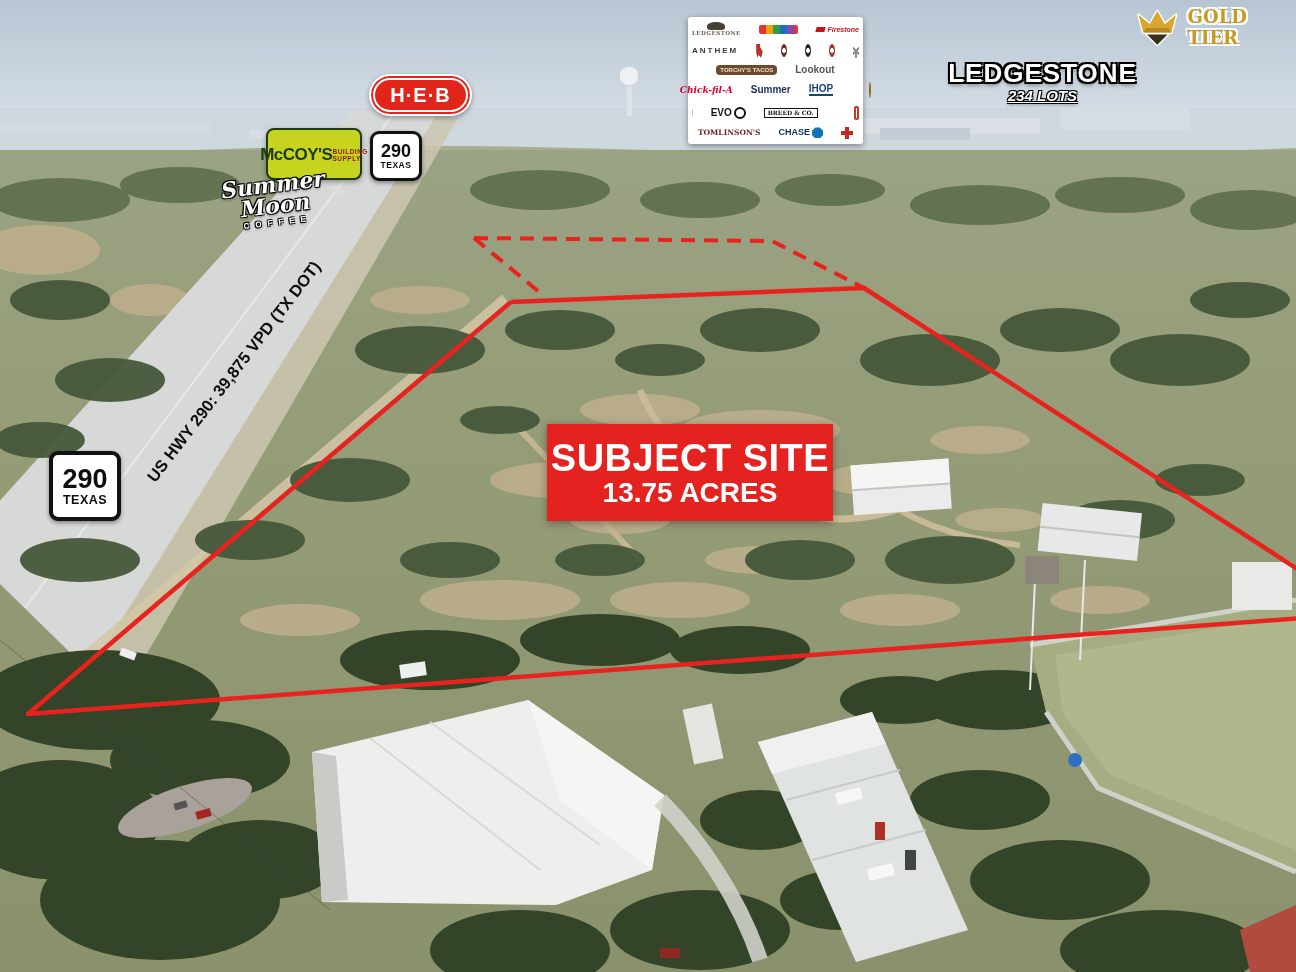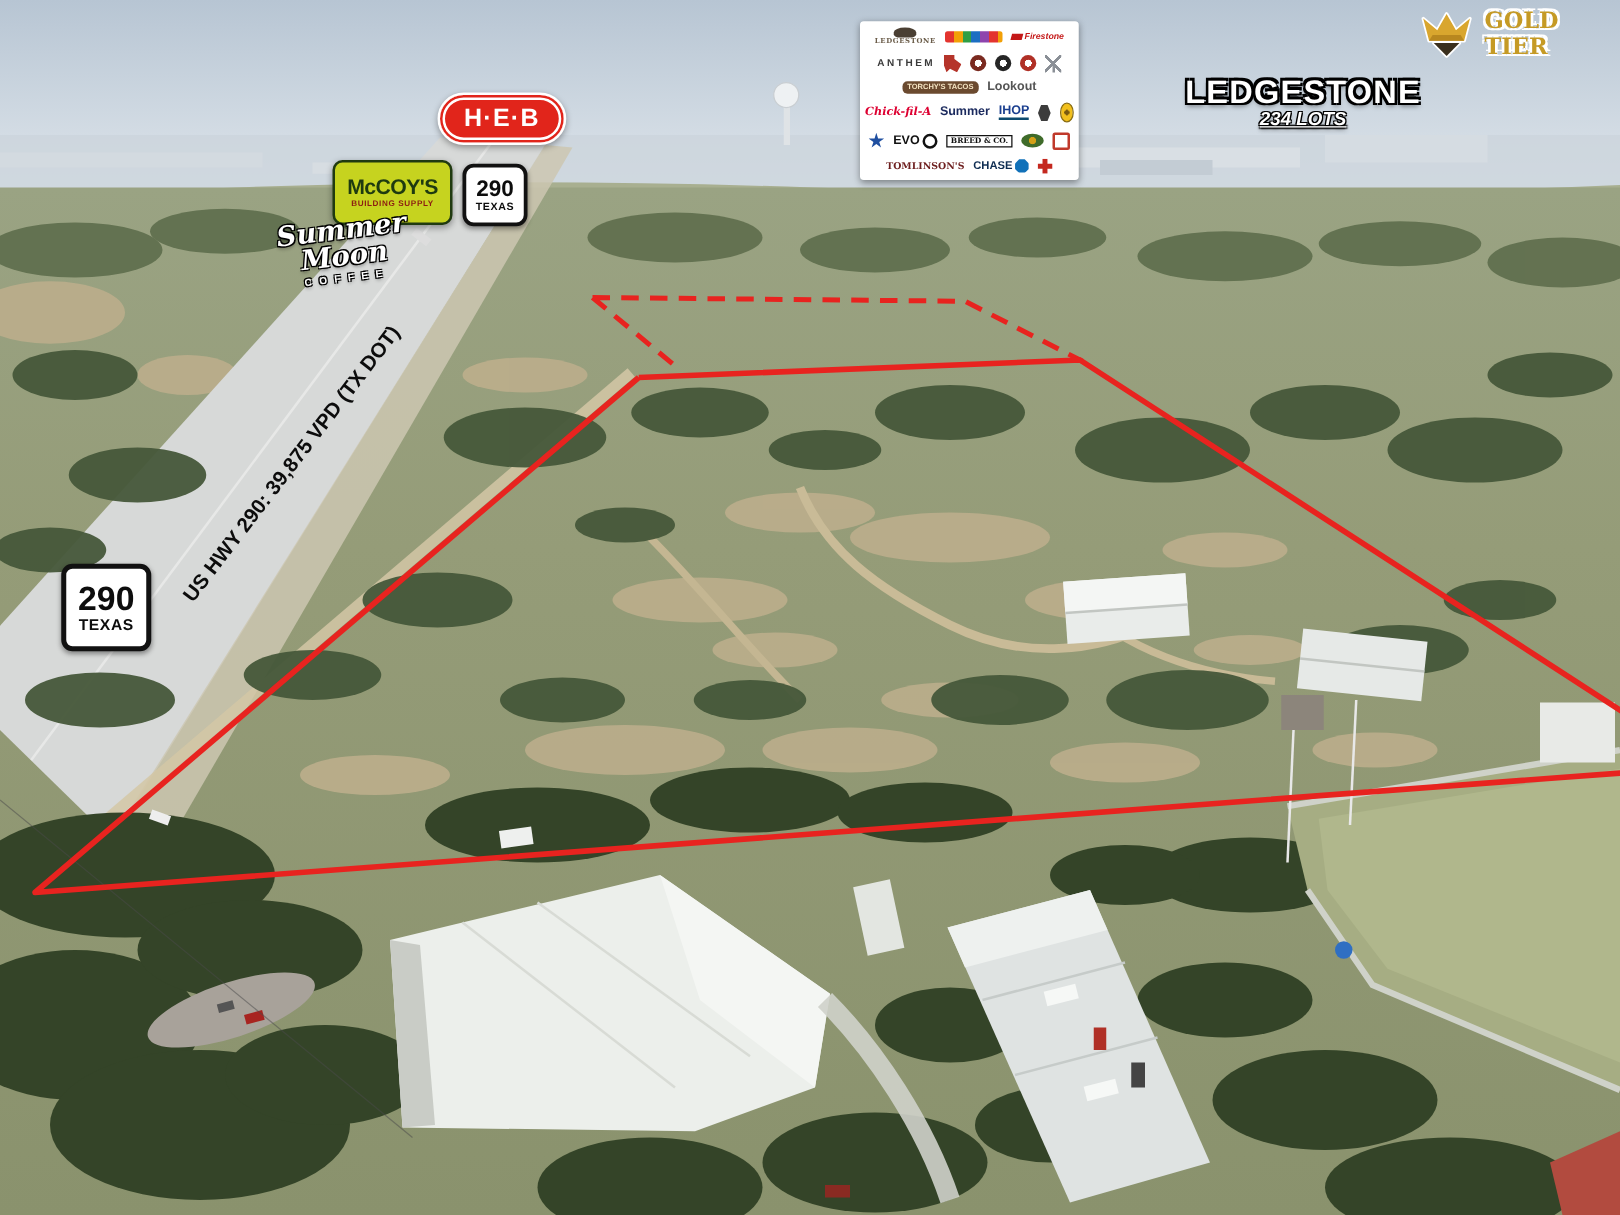--- a/index.html
+++ b/index.html
@@ -32,28 +32,28 @@
   
   .hwy{left:78px;top:362px;width:312px;text-align:center;transform:rotate(-52.5deg);
        font-size:16.5px;font-weight:600;color:#0c0c0c;white-space:nowrap;}
 
   
   .goldtier{left:1133px;top:6px;display:flex;align-items:center;gap:6px;}
   .goldtier .txt{font-family:"DejaVu Serif",serif;font-size:18px;font-weight:700;color:#c59a25;
      text-shadow:-2px -2px 0 #fff,2px -2px 0 #fff,-2px 2px 0 #fff,2px 2px 0 #fff;}
 
   
-  .heb{left:350px;top:74px;width:99px;height:38px;background:#e1251b;border:2px solid #fff;
+  .heb{left:369px;top:74px;width:99px;height:38px;background:#e1251b;border:2px solid #fff;
        border-radius:21px;display:flex;align-items:center;justify-content:center;
        box-shadow:inset 0 0 0 2px #e1251b, inset 0 0 0 4px #fff,0 2px 5px rgba(0,0,0,.35);}
   .heb span{color:#fff;font-size:20px;font-weight:800;letter-spacing:1px;}
 
   
   .mccoys{left:266px;top:128px;width:92px;height:48px;background:#c6d31f;border:2px solid #203a10;
-       border-radius:8px;display:flex;flex-direction:column;align-items:center;justify-content:center;
+       border-radius:8px;display:flex;flex-direction:row;align-items:center;justify-content:center;
        box-shadow:0 2px 5px rgba(0,0,0,.35);}
   .mccoys .l1{font-size:17px;font-weight:800;color:#1e3a10;letter-spacing:-.5px;line-height:1;}
   .mccoys .l2{font-size:6.5px;font-weight:800;color:#8c1c12;letter-spacing:.5px;margin-top:2px;}
 
   
   .shield{background:#fff;border-radius:9px;display:flex;flex-direction:column;align-items:center;
        justify-content:center;color:#0d0d0d;box-shadow:0 2px 4px rgba(0,0,0,.4);}
   .shield-sm{left:370px;top:131px;width:46px;height:44px;border:3px solid #111;}
   .shield-sm .n{font-size:18px;font-weight:700;line-height:1;}
   .shield-sm .s{font-size:8.5px;font-weight:700;letter-spacing:.5px;}
@@ -63,21 +63,21 @@
 
   
   .smoon{left:210px;top:174px;width:130px;text-align:center;transform:rotate(-7deg);}
   .smoon .l1{font-family:"DejaVu Serif",serif;font-style:italic;font-size:22px;font-weight:700;line-height:.95;}
   .smoon .l2{font-size:8px;font-weight:700;letter-spacing:6px;margin-top:2px;}
 
   
   .lpanel{left:688px;top:17px;width:175px;height:127px;background:#fff;border-radius:3px;
       box-shadow:0 2px 6px rgba(0,0,0,.4);padding:5px 4px;box-sizing:border-box;
       display:flex;flex-direction:column;justify-content:space-between;}
-  .lp-row{display:flex;align-items:center;justify-content:center;gap:7px;}
+  .lp-row{display:flex;align-items:center;justify-content:center;gap:18px;}
   .chip{display:flex;align-items:center;gap:2px;line-height:1;white-space:nowrap;}
   .chip .tx{font-size:7px;font-weight:800;}
   .c-ledge{flex-direction:column;gap:1px;}
   .c-ledge .buff{width:18px;height:8px;background:#4a3f33;border-radius:60% 60% 35% 35%;}
   .c-ledge .tx{font-family:"DejaVu Serif",serif;font-size:5.5px;color:#6b5d4a;letter-spacing:.5px;}
   .c-colorful{width:46px;height:9px;border-radius:2px;
       background:repeating-linear-gradient(90deg,#e3342f 0 7px,#f2a007 7px 14px,#2f9e44 14px 21px,#1b6ec2 21px 28px,#8e44ad 28px 35px);}
   .c-firestone .flag{width:9px;height:5px;background:#c41818;transform:skewX(-15deg);}
   .c-firestone .tx{color:#c41818;font-style:italic;}
   .c-anthem .tx{color:#3a3a3a;letter-spacing:2px;font-size:8px;font-weight:600;}
@@ -393,14 +393,18 @@
   </div>
 
   <div class="ov smoon">
     <div class="l1 outl">Summer Moon</div>
     <div class="l2 outl">COFFEE</div>
   </div>
 
   <div class="ov hwy">US HWY 290: 39,875 VPD (TX DOT)</div>
 
 
+  <div class="ov subject-box">
+    <div class="t1">SUBJECT SITE</div>
+    <div class="t2">13.75 ACRES</div>
+  </div>
 
 </div>
 
 </body></html>

